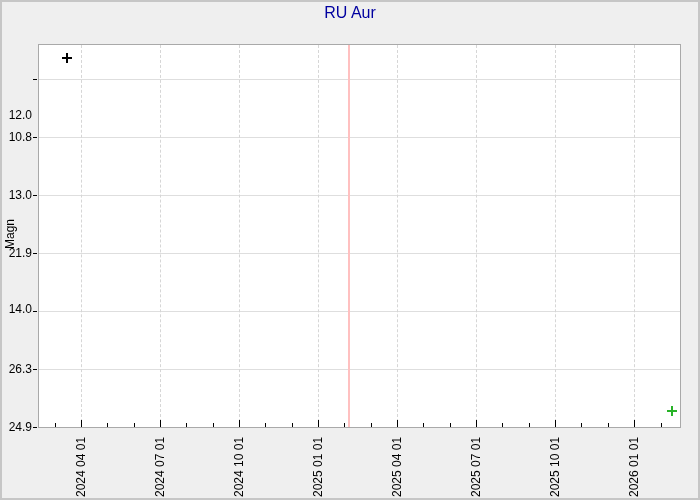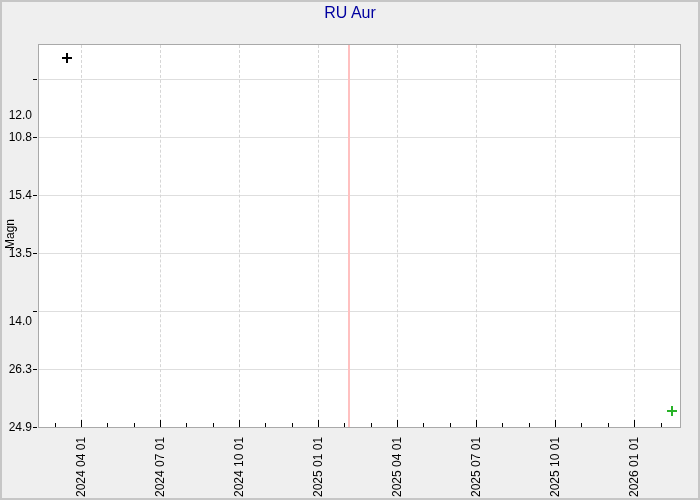--- a/index.html
+++ b/index.html
@@ -79,25 +79,25 @@
         <div class="mh" style="background: rgb(40, 178, 40);"></div>
         <div class="mv" style="background: rgb(40, 178, 40);"></div>
       </div>
     </div>
   <div id="axes"></div>
 <div class="ytick" style="top: 76.6717px;"></div>
     <div class="ylab" style="top: 69.6717px; margin-top: 36px;">12.0</div>
     <div class="ytick" style="top: 134.726px;"></div>
     <div class="ylab" style="top: 127.726px;">10.8</div>
     <div class="ytick" style="top: 192.781px;"></div>
-    <div class="ylab" style="top: 185.781px;">15.4</div>
+    <div class="ylab" style="top: 185.781px;">13.0</div>
     <div class="ytick" style="top: 250.836px;"></div>
-    <div class="ylab" style="top: 243.836px;">13.5</div>
+    <div class="ylab" style="top: 243.836px;">21.9</div>
     <div class="ytick" style="top: 308.891px;"></div>
-    <div class="ylab" style="top: 312px;">14.0</div>
+    <div class="ylab" style="top: 300px;">14.0</div>
     <div class="ytick" style="top: 366.945px;"></div>
     <div class="ylab" style="top: 359.945px;">26.3</div>
     <div class="ytick" style="top: 425px;"></div>
     <div class="ylab" style="top: 418px;">24.9</div>
     <div class="xlab" style="left: 71.8903px;">2024 04 01</div>
     <div class="xlab" style="left: 150.928px;">2024 07 01</div>
     <div class="xlab" style="left: 229.967px;">2024 10 01</div>
     <div class="xlab" style="left: 309.005px;">2025 01 01</div>
     <div class="xlab" style="left: 388.043px;">2025 04 01</div>
     <div class="xlab" style="left: 467.081px;">2025 07 01</div>

